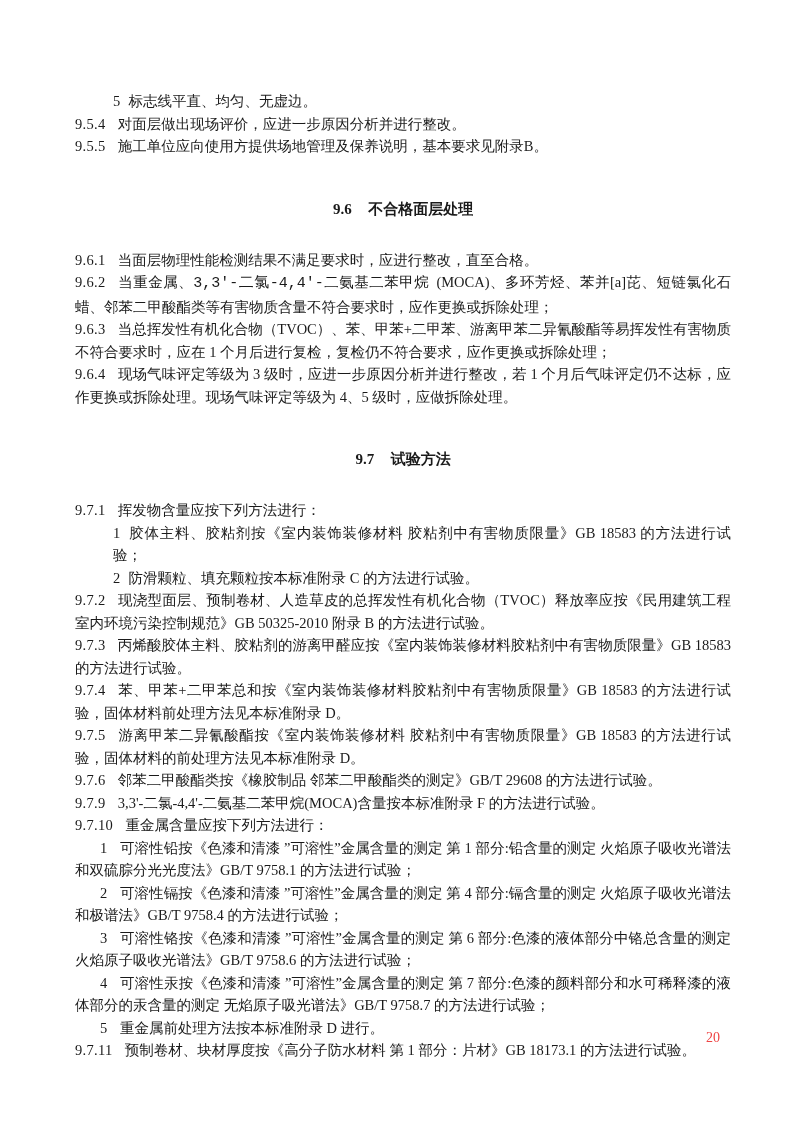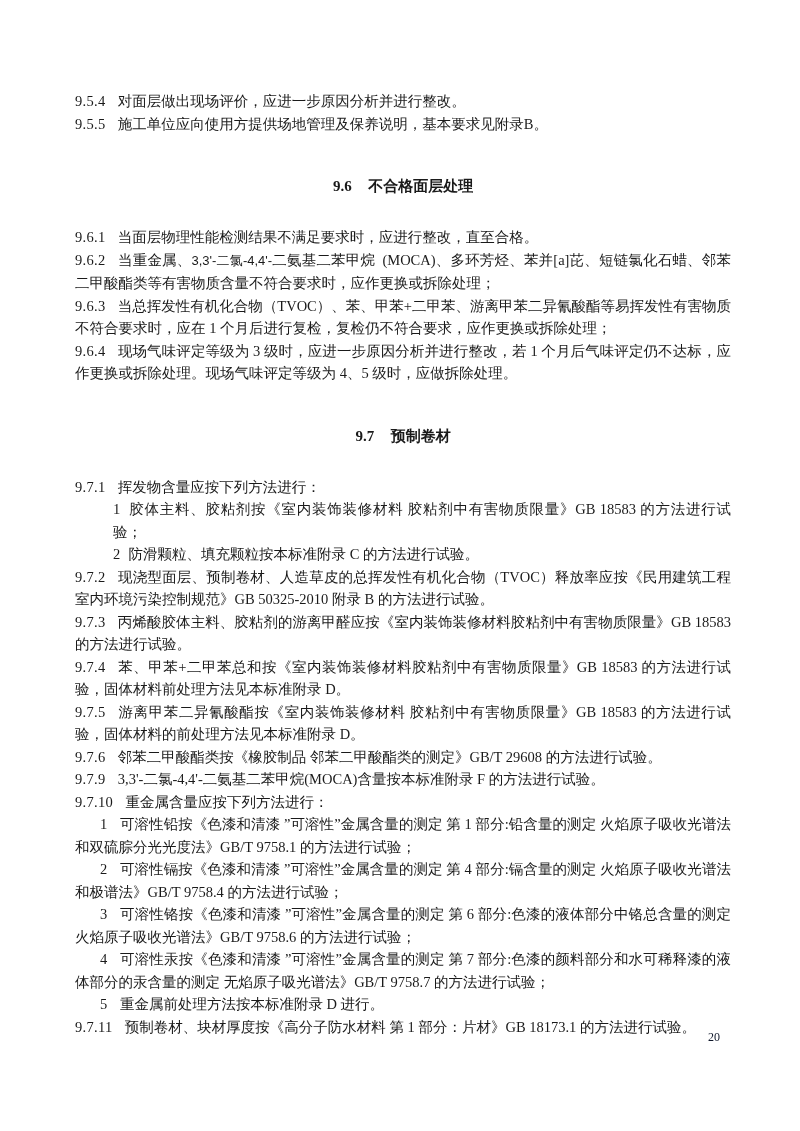--- a/index.html
+++ b/index.html
@@ -51,44 +51,45 @@
     font-size: 15px;
     line-height: 30px;
     margin: 36px 0 25px 0;
     text-indent: 0;
   }
   .heading-num {
     margin-right: 1.1em;
   }
   .run { }
   .sans {
-    font-family: Liberation Sans, sans-serif;
-    font-size: 13px;
+    font-family: Liberation Mono, monospace;
+    font-size: 15px;
   }
   .page-number {
     position: absolute;
     right: 80px;
     top: 1030px;
-    font-size: 12px;
-    color: #0f172a;
+    font-size: 14px;
+    color: #ef4444;
   }
 </style>
 </head>
 <body>
 
 <div class="doc-page">
   <div class="doc-body">
+      <div class="para sub1"><span class="num plain">5</span><span class="run">标志线平直、均匀、无虚边。</span></div>
       <div class="para"><span class="num">9.5.4</span><span class="run">对面层做出现场评价，应进一步原因分析并进行整改。</span></div>
       <div class="para"><span class="num">9.5.5</span><span class="run">施工单位应向使用方提供场地管理及保养说明，基本要求见附录B。</span></div>
       <div class="heading"><span class="heading-num">9.6</span><span class="heading-title">不合格面层处理</span></div>
       <div class="para"><span class="num">9.6.1</span><span class="run">当面层物理性能检测结果不满足要求时，应进行整改，直至合格。</span></div>
       <div class="para"><span class="num">9.6.2</span><span class="run">当重金属、</span><span class="run sans">3,3'-二氯-4,4'-</span><span class="run">二氨基二苯甲烷 (MOCA)、多环芳烃、苯并[a]芘、短链氯化石蜡、邻苯二甲酸酯类等有害物质含量不符合要求时，应作更换或拆除处理；</span></div>
       <div class="para"><span class="num">9.6.3</span><span class="run">当总挥发性有机化合物（TVOC）、苯、甲苯+二甲苯、游离甲苯二异氰酸酯等易挥发性有害物质不符合要求时，应在 1 个月后进行复检，复检仍不符合要求，应作更换或拆除处理；</span></div>
       <div class="para"><span class="num">9.6.4</span><span class="run">现场气味评定等级为 3 级时，应进一步原因分析并进行整改，若 1 个月后气味评定仍不达标，应作更换或拆除处理。现场气味评定等级为 4、5 级时，应做拆除处理。</span></div>
-      <div class="heading"><span class="heading-num">9.7</span><span class="heading-title">预制卷材</span></div>
+      <div class="heading"><span class="heading-num">9.7</span><span class="heading-title">试验方法</span></div>
       <div class="para"><span class="num">9.7.1</span><span class="run">挥发物含量应按下列方法进行：</span></div>
       <div class="para sub1"><span class="num plain">1</span><span class="run">胶体主料、胶粘剂按《室内装饰装修材料 胶粘剂中有害物质限量》GB 18583 的方法进行试验；</span></div>
       <div class="para sub1"><span class="num plain">2</span><span class="run">防滑颗粒、填充颗粒按本标准附录 C 的方法进行试验。</span></div>
       <div class="para"><span class="num">9.7.2</span><span class="run">现浇型面层、预制卷材、人造草皮的总挥发性有机化合物（TVOC）释放率应按《民用建筑工程室内环境污染控制规范》GB 50325-2010 附录 B 的方法进行试验。</span></div>
       <div class="para"><span class="num">9.7.3</span><span class="run">丙烯酸胶体主料、胶粘剂的游离甲醛应按《室内装饰装修材料胶粘剂中有害物质限量》GB 18583 的方法进行试验。</span></div>
       <div class="para"><span class="num">9.7.4</span><span class="run">苯、甲苯+二甲苯总和按《室内装饰装修材料胶粘剂中有害物质限量》GB 18583 的方法进行试验，固体材料前处理方法见本标准附录 D。</span></div>
       <div class="para"><span class="num">9.7.5</span><span class="run">游离甲苯二异氰酸酯按《室内装饰装修材料 胶粘剂中有害物质限量》GB 18583 的方法进行试验，固体材料的前处理方法见本标准附录 D。</span></div>
       <div class="para"><span class="num">9.7.6</span><span class="run">邻苯二甲酸酯类按《橡胶制品 邻苯二甲酸酯类的测定》GB/T 29608 的方法进行试验。</span></div>
       <div class="para"><span class="num">9.7.9</span><span class="run">3,3'-二氯-4,4'-二氨基二苯甲烷(MOCA)含量按本标准附录 F 的方法进行试验。</span></div>
       <div class="para"><span class="num">9.7.10</span><span class="run">重金属含量应按下列方法进行：</span></div>

